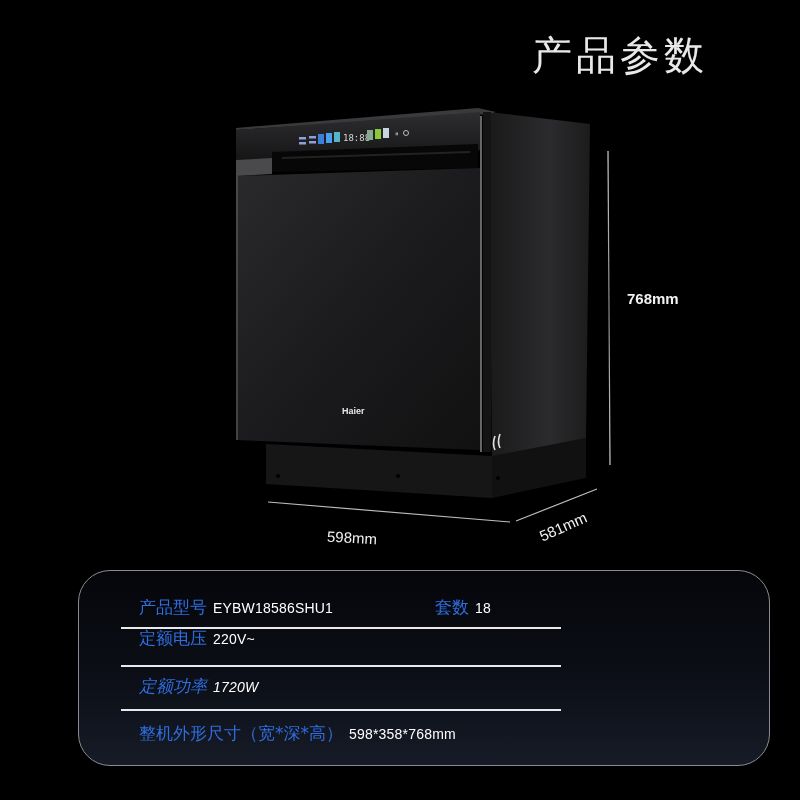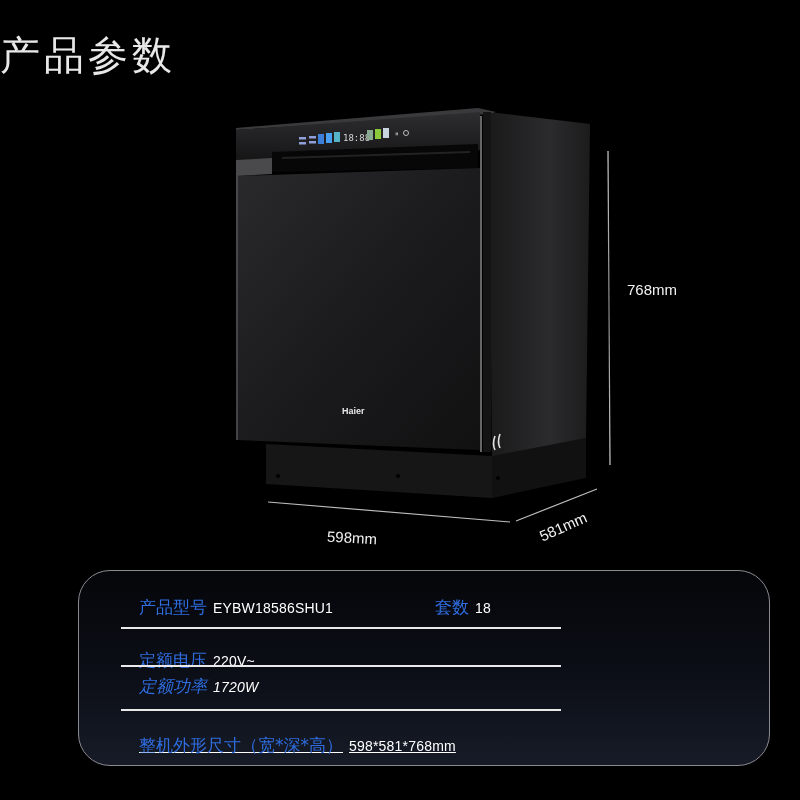--- a/index.html
+++ b/index.html
@@ -1,28 +1,28 @@
 <!DOCTYPE html>
 <html><head>
   <meta charset="utf-8">
   <style>
     * { margin: 0; padding: 0; box-sizing: border-box; }
     html, body { width: 800px; height: 800px; background: #000; overflow: hidden; }
     body { position: relative; font-family: "Liberation Sans", "DejaVu Sans", sans-serif; color: #fff; }
 
     .title {
-      position: absolute; top: 28px; left: 0; width: 708px; text-align: left;
+      position: absolute; top: 28px; left: 0; width: 708px; text-align: right;
       font-family: "DejaVu Sans", sans-serif; font-size: 40px; font-weight: 300;
       letter-spacing: 4px; color: #e8e8e8;
     }
 
     .product { position: absolute; left: 0; top: 0; width: 800px; height: 560px; }
 
     .dim-label { position: absolute; color: #f2f2f2; font-size: 15px; }
-    .dim-h { left: 627px; top: 281px; }
+    .dim-h { left: 627px; top: 290px; font-weight: bold; }
     .dim-w { left: 327px; top: 529px; transform: rotate(3deg); }
     .dim-d { left: 538px; top: 518px; transform: rotate(-24deg); }
 
     .card {
       position: absolute; left: 78px; top: 570px; width: 692px; height: 196px;
       border-radius: 32px; border: 1.5px solid #8a8a90;
       background: linear-gradient(180deg, #05060a 0%, #0c0f17 55%, #161b27 100%);
     }
     .row { position: absolute; left: 60px; right: 0; height: 38px; display: flex; align-items: center; font-size: 18px; }
     .row .cell { display: flex; align-items: baseline; gap: 6px; }
@@ -118,35 +118,35 @@
       <span class="label">产品型号</span>
       <span class="value">EYBW18586SHU1</span>
     </div>
     <div class="cell col2">
       <span class="label">套数</span>
       <span class="value">18</span>
     </div>
   </div>
   <div class="divider" style="top: 56px;"></div>
 
-  <div class="row" style="top: 70px;">
+  <div class="row" style="top: 48px;">
     <div class="cell">
       <span class="label">定额电压</span>
       <span class="value">220V~</span>
     </div>
   </div>
   <div class="divider" style="top: 94px;"></div>
 
   <div class="row" style="top: 96px; font-style: italic;">
     <div class="cell">
       <span class="label">定额功率</span>
       <span class="value">1720W</span>
     </div>
   </div>
   <div class="divider" style="top: 138px;"></div>
 
-  <div class="row" style="top: 155px; text-decoration: underline;">
+  <div class="row" style="top: 143px;">
     <div class="cell">
       <span class="label">整机外形尺寸（宽*深*高）</span>
-      <span class="value">598*581*768mm</span>
+      <span class="value">598*358*768mm</span>
     </div>
   </div>
 </div>
 
 </body></html>

